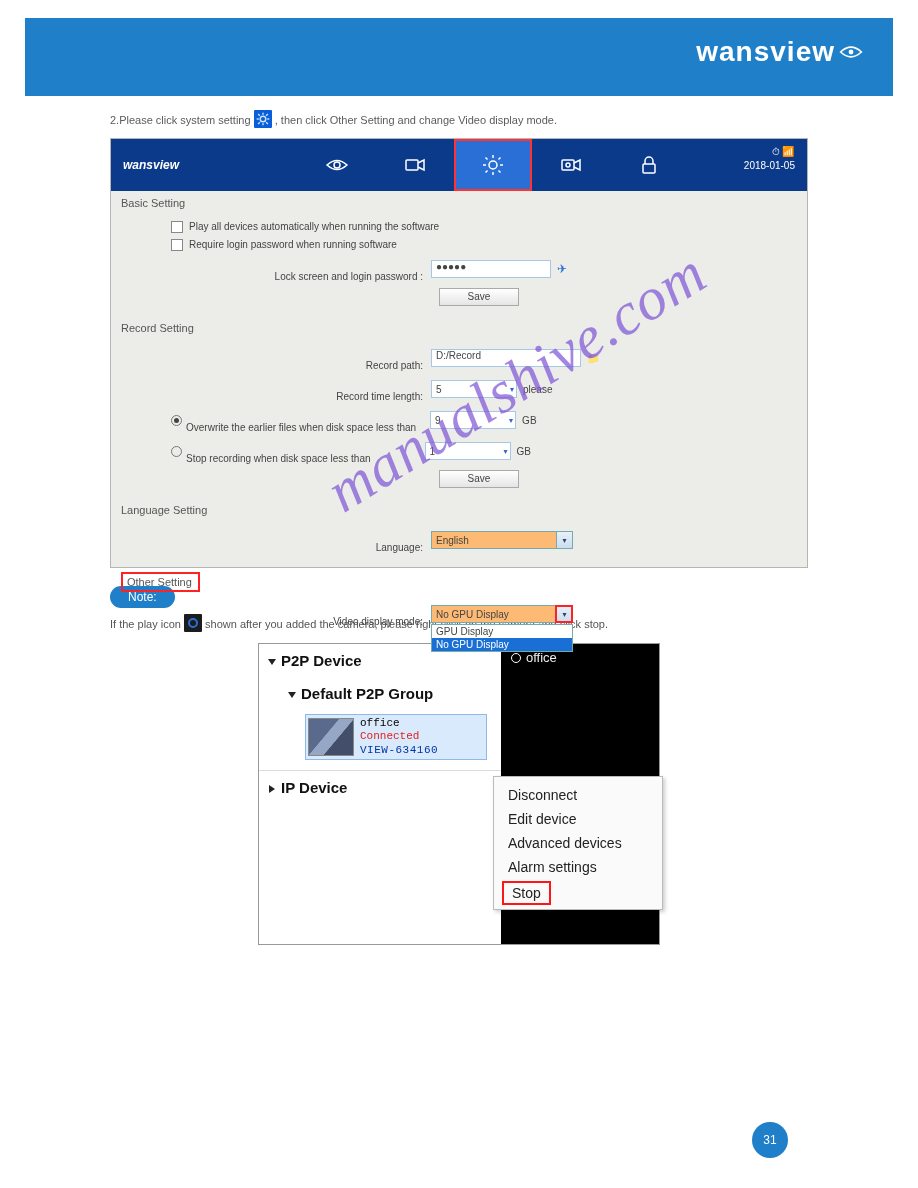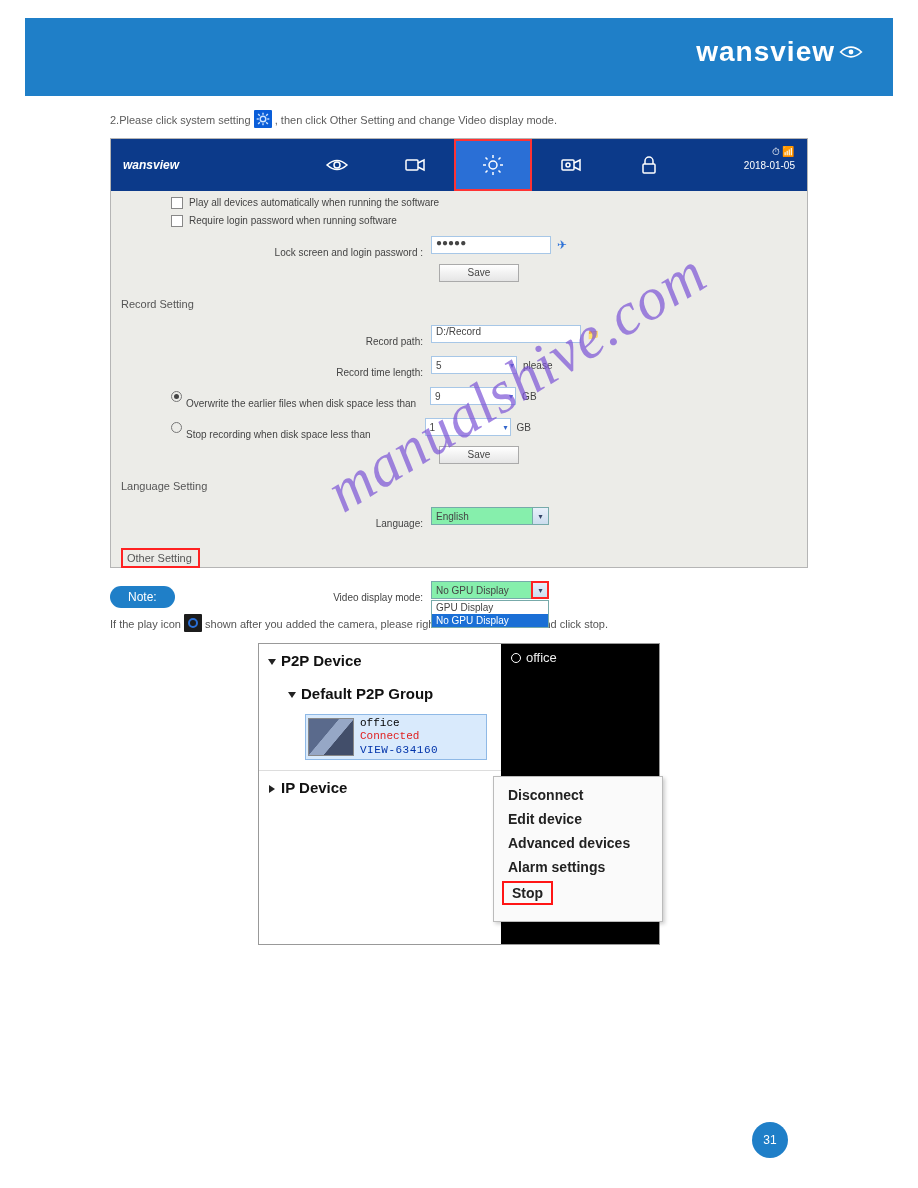--- a/index.html
+++ b/index.html
@@ -33,21 +33,21 @@
   .chk { width: 12px; height: 12px; border: 1px solid #888; background: #fff; margin-right: 6px; display: inline-block; }
   .txt-in { height: 18px; border: 1px solid #a7c7e7; background: #fff; padding: 0 4px; font-size: 10px; }
   .num-in { height: 18px; border: 1px solid #a7c7e7; background: #fff; width: 86px; display: inline-flex; align-items: center; justify-content: space-between; padding: 0 2px 0 4px; font-size: 10px; }
   .num-in .dd { color: #3366cc; font-size: 8px; }
   .btn-save { display: block; margin: 4px auto 0; width: 80px; height: 18px; background: linear-gradient(#fff,#e5e5e5); border: 1px solid #aaa; font-size: 10px; text-align: center; line-height: 16px; }
   .radio { width: 11px; height: 11px; border: 1px solid #777; border-radius: 50%; display: inline-flex; align-items: center; justify-content: center; margin-right: 4px; }
   .radio.checked::after { content: ""; width: 5px; height: 5px; background: #444; border-radius: 50%; }
 
   .other-setting-box { border: 2px solid #ff2222; display: inline-block; padding: 2px 6px 2px 4px; font-size: 11px; color: #555; margin: -1px 4px 0 4px; }
 
-  .combo { position: relative; width: 118px; height: 18px; border: 1px solid #7aa; background: #86efac; display: inline-flex; align-items: center; padding: 0 4px; font-size: 10px; }
+  .combo { position: relative; width: 142px; height: 18px; border: 1px solid #7aa; background: #fdba74; display: inline-flex; align-items: center; padding: 0 4px; font-size: 10px; }
   .combo .dd-btn { position: absolute; right: 0; top: 0; width: 16px; height: 100%; border-left: 1px solid #7aa; background: linear-gradient(#e8f0fa,#cde); display: flex; align-items: center; justify-content: center; color: #346; font-size: 8px; }
   .combo.red-btn .dd-btn { outline: 2px solid #ff2222; outline-offset: -1px; }
   .combo-drop { position: absolute; top: 18px; left: -1px; right: -1px; background: #fff; border: 1px solid #7aa; }
   .combo-drop div { padding: 1px 4px; font-size: 10px; }
   .combo-drop .sel { background: #1a6fd6; color: #fff; }
 
   
   .watermark { position: absolute; left: 300px; top: 330px; font-size: 60px; color: #7b53d6; opacity: 0.7; transform: rotate(-32deg); font-style: italic; font-family: Georgia, serif; pointer-events: none; white-space: nowrap; letter-spacing: 1px; }
 
   .note-pill { display: inline-block; background: #1f7fc8; color: #fff; border-radius: 14px; padding: 4px 18px; font-size: 12px; margin-top: 18px; }
@@ -67,21 +67,21 @@
   .cam-thumb { width: 46px; height: 38px; background: linear-gradient(130deg,#5a6a8c 40%,#96a7c6 41%,#96a7c6 60%,#424e6a 61%); border: 1px solid #888; }
   .cam-lines { font-family: "Courier New", monospace; font-size: 11px; line-height: 1.2; }
   .cam-lines .c1 { color: #000; }
   .cam-lines .c2 { color: #e02020; }
   .cam-lines .c3 { color: #0033aa; letter-spacing: .5px; }
 
   .right-pane { flex: 1; background: #000; position: relative; }
   .office-chip { position: absolute; top: 6px; left: 10px; color: #eee; font-size: 13px; display: flex; align-items: center; gap: 5px; }
   .office-chip .dot { width: 10px; height: 10px; border: 1px solid #fff; border-radius: 50%; }
 
-  .ctx-menu { position: absolute; top: 132px; left: -8px; width: 170px; background: #fafafa; border: 1px solid #bbb; box-shadow: 2px 2px 4px rgba(0,0,0,.2); padding: 6px 4px 16px; font-weight: bold; }
+  .ctx-menu { position: absolute; top: 132px; left: -8px; width: 170px; background: #fafafa; border: 1px solid #bbb; box-shadow: 2px 2px 4px rgba(0,0,0,.2); padding: 6px 4px 4px; }
   .ctx-menu div { padding: 4px 10px; font-size: 14px; color: #222; font-family: "Segoe UI", sans-serif; }
   .ctx-menu .stop { border: 2px solid #ff1515; padding: 2px 8px; display: inline-block; margin: 2px 0 0 4px; }
 
   .page-num { width: 36px; height: 36px; border-radius: 50%; background: #1f7fc8; color: #fff; display: flex; align-items: center; justify-content: center; font-size: 12px; position:absolute; right: 130px; bottom: 48px; }
 
   .page { position: relative; width: 918px; height: 1188px; }
 </style>
 </head>
 <body>
 
@@ -155,20 +155,21 @@
                 <path d="M8 11 V8 a4 4 0 0 1 8 0 v3"></path>
               </svg>
             </div>
         </div>
         <div class="clock-area">
           <div>⏱ 📶</div>
           <div>2018-01-05</div>
         </div>
       </div>
 
+      <div class="section-head">Basic Setting</div>
       <div class="section-body">
         <div class="row">
             <span class="chk"></span>
             <span>Play all devices automatically when running the software</span>
           </div>
         <div class="row">
             <span class="chk"></span>
             <span>Require login password when running software</span>
           </div>
         <div class="row">

